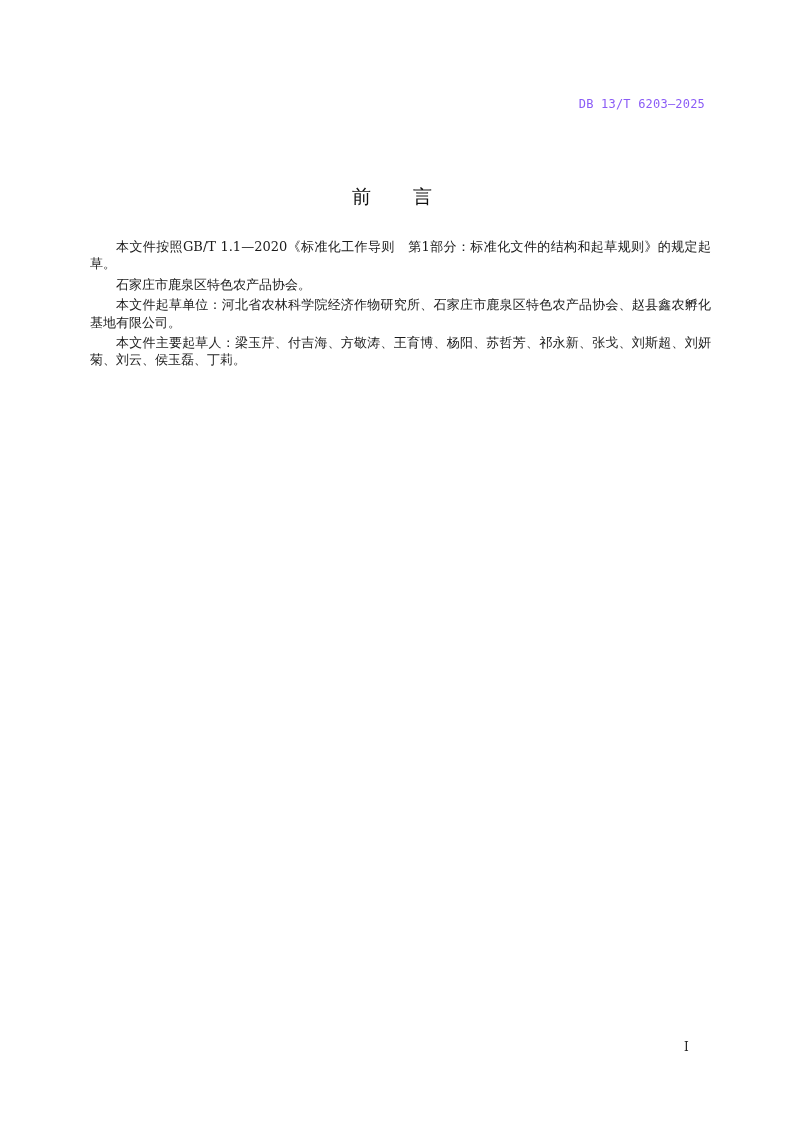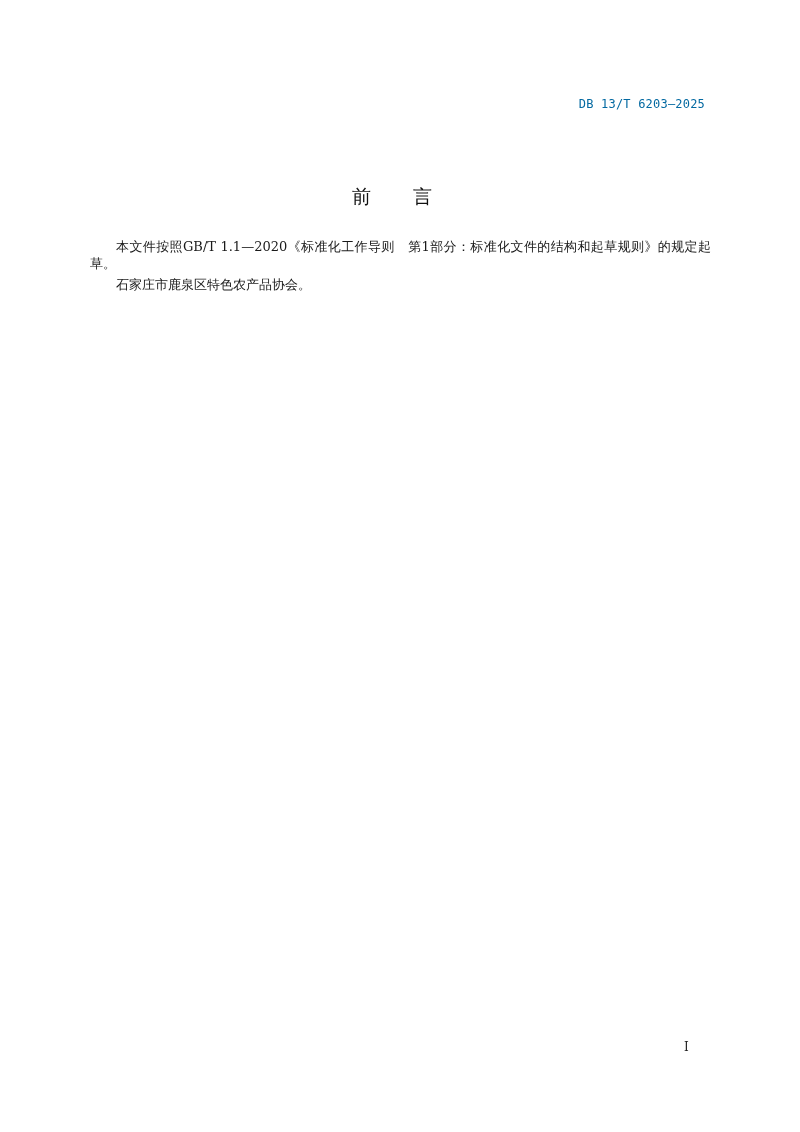--- a/index.html
+++ b/index.html
@@ -15,21 +15,21 @@
       color: #1a1a1a;
     }
     .doc-code {
       position: absolute;
       top: 96px;
       right: 95px;
       font-family: "DejaVu Sans Mono", "Liberation Mono", monospace;
       font-size: 12px;
       letter-spacing: 0.2px;
       line-height: 16px;
-      color: #0369a1;
+      color: #8b5cf6;
     }
     .title {
       position: absolute;
       top: 183px;
       left: 0;
       width: 784px;
       text-align: center;
       font-family: "DejaVu Sans", "Liberation Sans", sans-serif;
       font-size: 19px;
       line-height: 26px;
@@ -74,16 +74,18 @@
 <div>
   <div class="doc-code">DB 13/T 6203—2025</div>
 
   <div class="title">
     <span>前</span><span class="gap"></span><span>言</span>
   </div>
 
   <div class="body-text">
     <p>本文件按照GB/T 1.1—2020《标准化工作导则　第1部分：标准化文件的结构和起草规则》的规定起草。</p>
     <p>石家庄市鹿泉区特色农产品协会。</p>
+    <p>本文件起草单位：河北省农林科学院经济作物研究所、石家庄市鹿泉区特色农产品协会、赵县鑫农孵化基地有限公司。</p>
+    <p>本文件主要起草人：梁玉芹、付吉海、方敬涛、王育博、杨阳、苏哲芳、祁永新、张戈、刘斯超、刘妍菊、刘云、侯玉磊、丁莉。</p>
   </div>
 
   <div class="page-number">I</div>
 </div>
 
 </body></html>

